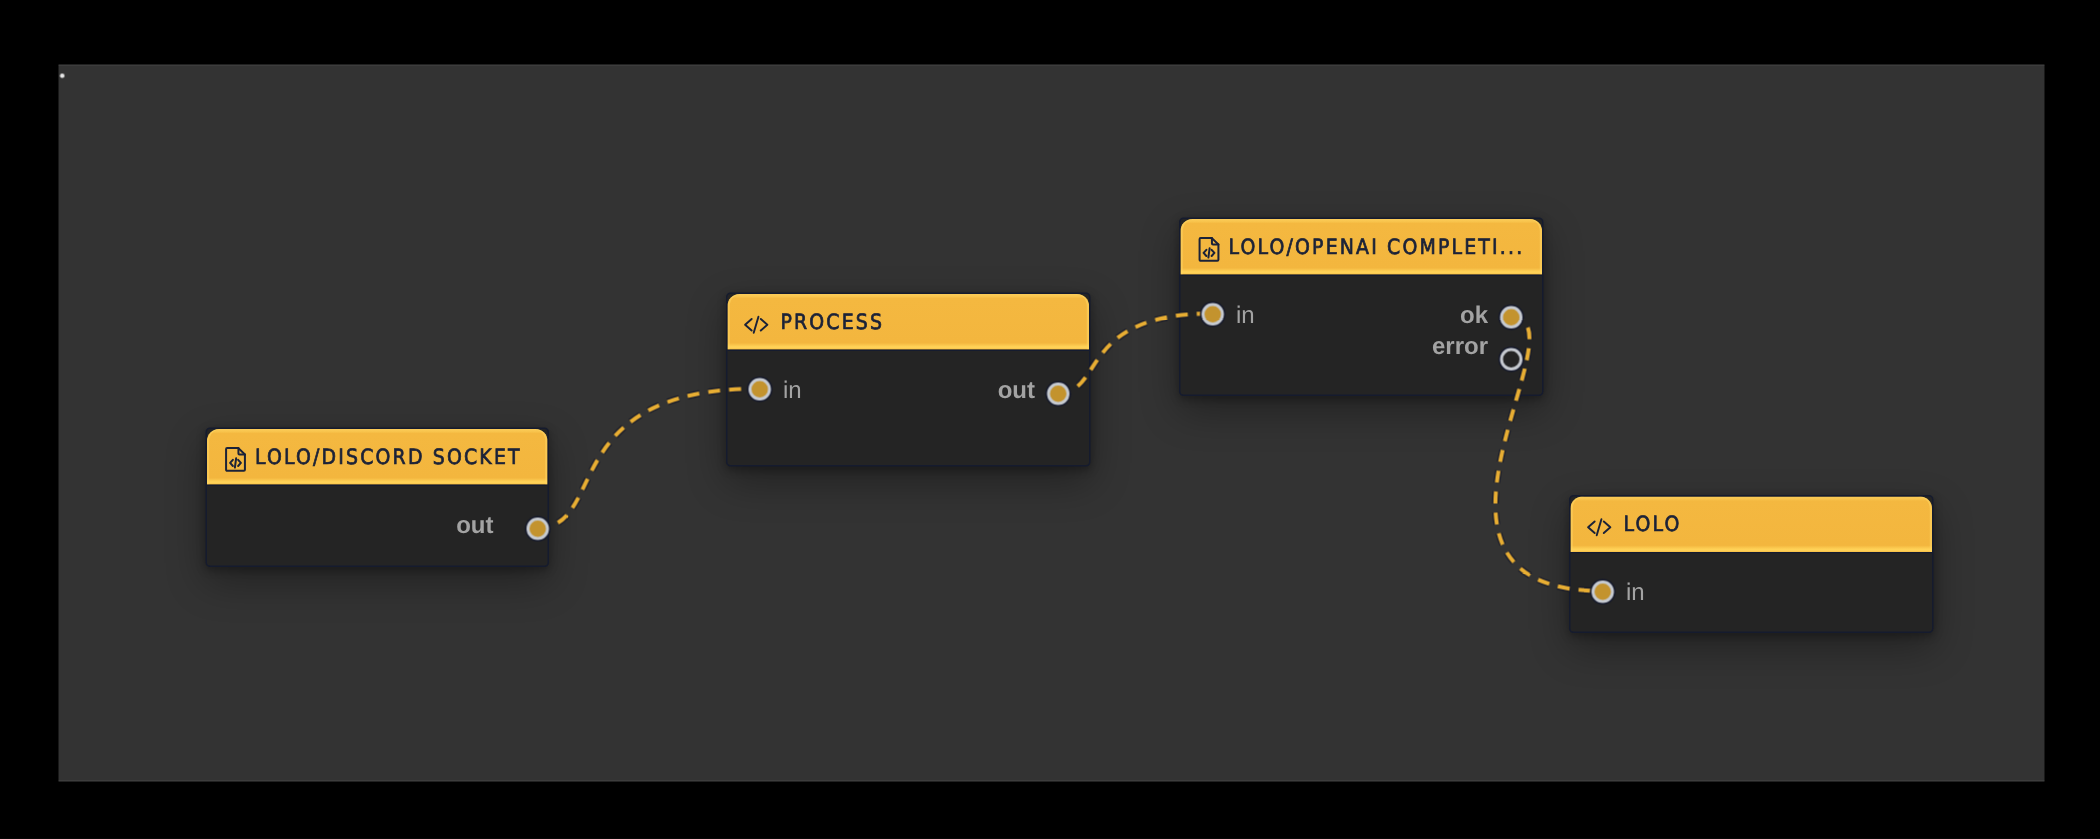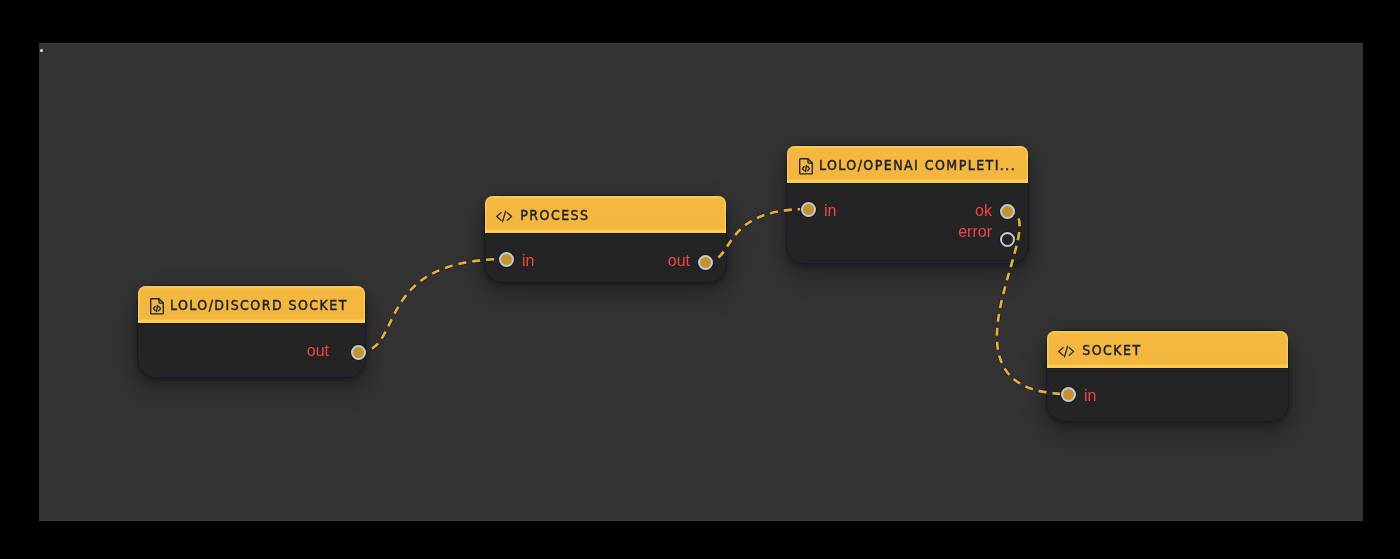--- a/index.html
+++ b/index.html
@@ -6,39 +6,39 @@
   html,body{margin:0;padding:0;background:#000;width:1400px;height:559px;overflow:hidden;}
   body{font-family:"DejaVu Sans",sans-serif;-webkit-font-smoothing:antialiased;}
   #stage{position:absolute;left:0;top:0;width:1400px;height:559px;background:#000000;}
   #canvas{position:absolute;left:39px;top:43px;width:1324px;height:478px;background:#333333;overflow:hidden;}
   #canvas-edge-top{position:absolute;left:0;top:0;width:1324px;height:1px;background:#3d3d3d;}
   #canvas-edge-bottom{position:absolute;left:0;top:477px;width:1324px;height:1px;background:#3d3d3d;}
   #edges{position:absolute;left:0;top:0;width:1324px;height:478px;overflow:visible;pointer-events:none;}
   #nodes-layer{position:absolute;left:0;top:0;width:1324px;height:478px;}
   #dots-layer{position:absolute;left:0;top:0;width:1324px;height:478px;}
   #dots-layer .port-dot{position:absolute;}
-  .node{position:absolute;border-radius:18px;background:#242424;border:1px solid #151b2e;
+  .node{position:absolute;border-radius:3px;background:#242424;border:1px solid #151b2e;
         box-shadow:0 10px 26px rgba(0,0,0,0.33), 0 2px 6px rgba(0,0,0,0.30);box-sizing:border-box;}
   .node-header{height:38px;border-radius:8px 8px 0 0;display:flex;align-items:center;
         padding-left:12px;box-sizing:border-box;position:relative;
         background:linear-gradient(180deg,#fbcb58 0px,#f9c64f 1.5px,#f4b840 3px,#f3b63e 88%,#ffd257 95%,#ffd257 97%,#f5bd46 100%);
         box-shadow:inset 1.5px 0 0 rgba(255,215,100,0.55), inset -1.5px 0 0 rgba(255,215,100,0.55);
         border-bottom:1px solid #141b2f;}
   .node-title{font-stretch:condensed;font-size:14px;font-weight:400;letter-spacing:1.45px;
         color:#1b2238;white-space:nowrap;line-height:1;-webkit-text-stroke:0.45px #1b2238;transform:translateZ(0);}
   .hdr-icon{display:flex;align-items:center;justify-content:flex-start;height:18px;position:relative;top:1.5px;}
   .hdr-icon svg{display:block;overflow:visible;}
   .port-row{position:absolute;display:flex;align-items:center;height:16px;}
   .port-dot{width:15px;height:15px;border-radius:50%;box-sizing:border-box;
             border:2.5px solid #c6cad0;background:#c3932e;flex:0 0 auto;
             box-shadow:0 0 0 1px #14182b;}
   .port-dot.empty{background:#242424;}
-  .port-label{font-family:"Liberation Sans",sans-serif;font-size:16px;color:#ef4444;line-height:1;position:relative;top:0.5px;transform:translateZ(0);}
+  .port-label{font-family:"Liberation Sans",sans-serif;font-size:16px;color:#a3a3a3;line-height:1;position:relative;top:0.5px;transform:translateZ(0);}
   .port-in .port-label{margin-left:7px;}
-  .port-out .port-label{margin-right:7px;}
+  .port-out .port-label{margin-right:7px;font-weight:bold;}
   #cursor-dot{position:absolute;width:3px;height:3px;border-radius:50%;background:#e6e6e6;}
 </style>
 </head>
 <body>
 
 <div id="stage">
   <div id="canvas">
     <div id="canvas-edge-top"></div>
     <div id="canvas-edge-bottom"></div>
     <div id="nodes-layer">
@@ -53,21 +53,21 @@
                 <path d="M7.2 7.3 6.4 13.3"></path>
               </svg>
             </span>
             <span class="node-title">LOLO/DISCORD SOCKET</span>
           </div>
           <div class="port-row port-out" style="right: 14px; top: 56px;">
             <span class="port-label">out</span>
             <span class="port-dot" style="visibility: hidden;"></span>
           </div>
         </div>
-        <div class="node" style="left: 445px; top: 152px; width: 243px; height: 88px;">
+        <div class="node" style="left: 445px; top: 152px; width: 243px; height: 116px;">
           <div class="node-header">
             <span class="hdr-icon" style="margin-right: 7px; left: -1px;">
               <svg width="16.3" height="13.0" viewBox="0 0 16.6 12.5" style="position:relative;top:0.5px" fill="none" stroke="#1b2238" stroke-width="1.3" stroke-linecap="round" stroke-linejoin="round">
                 <path d="M5.2 2.3 0.75 6.25 5.2 10.2"></path>
                 <path d="M11.4 2.3 15.85 6.25 11.4 10.2"></path>
                 <path d="M9.8 0.75 6.6 11.75"></path>
               </svg>
             </span>
             <span class="node-title">PROCESS</span>
           </div>
@@ -108,21 +108,21 @@
         </div>
         <div class="node" style="left: 1007px; top: 287px; width: 243px; height: 92px;">
           <div class="node-header">
             <span class="hdr-icon" style="margin-right: 7px; left: -1px;">
               <svg width="16.3" height="13.0" viewBox="0 0 16.6 12.5" style="position:relative;top:0.5px" fill="none" stroke="#1b2238" stroke-width="1.3" stroke-linecap="round" stroke-linejoin="round">
                 <path d="M5.2 2.3 0.75 6.25 5.2 10.2"></path>
                 <path d="M11.4 2.3 15.85 6.25 11.4 10.2"></path>
                 <path d="M9.8 0.75 6.6 11.75"></path>
               </svg>
             </span>
-            <span class="node-title">SOCKET</span>
+            <span class="node-title">LOLO</span>
           </div>
           <div class="port-row port-in" style="left: 15px; top: 56px;">
             <span class="port-dot" style="visibility: hidden;"></span>
             <span class="port-label">in</span>
           </div>
         </div>
       </div>
     <svg id="edges">
         <g>
           <path d="M 319.5 309 C 366.69442445882777 309, 331.16055156338643 216, 467.5 216" fill="none" stroke="#14182b" stroke-width="4.3" stroke-dasharray="8 6" stroke-linecap="butt"></path>

